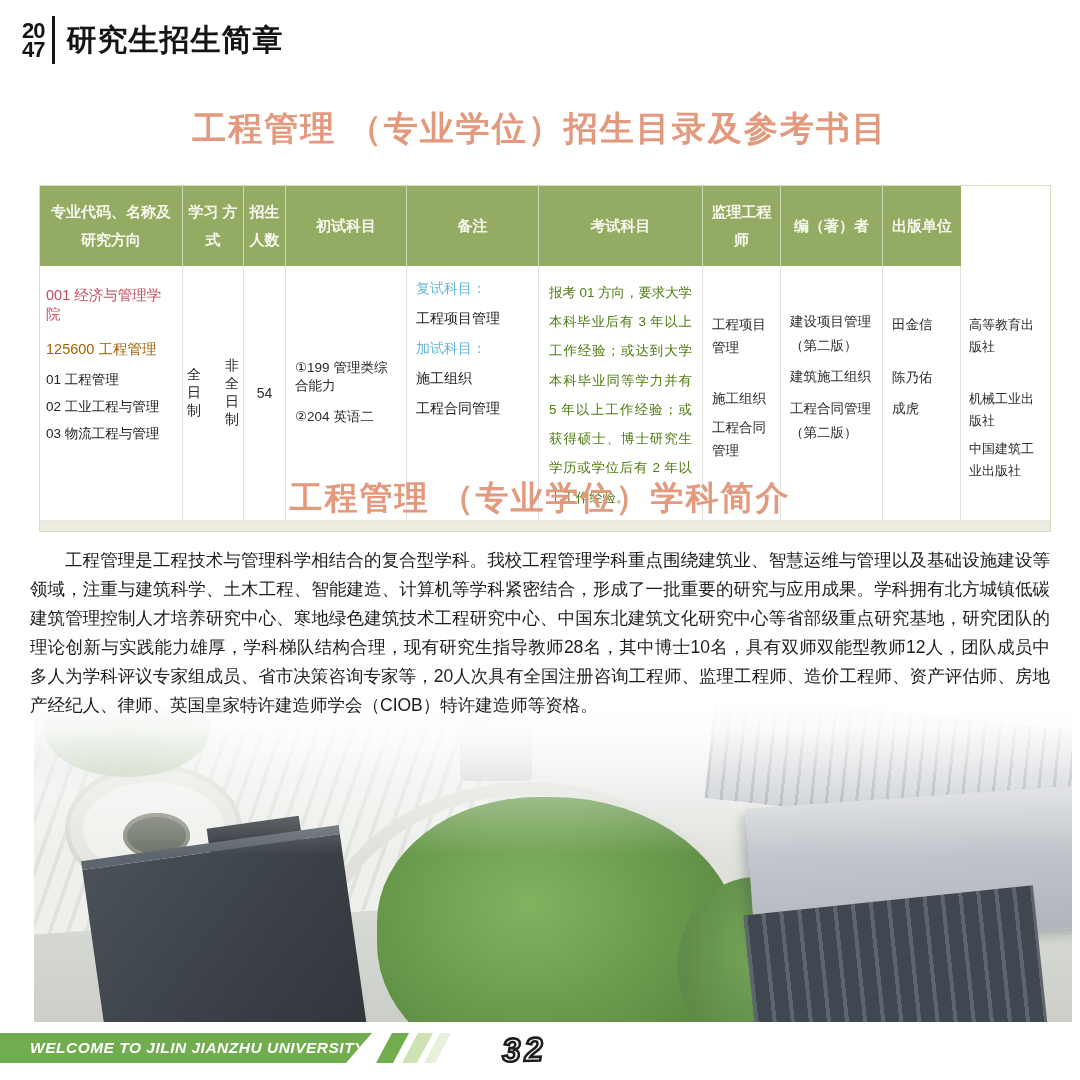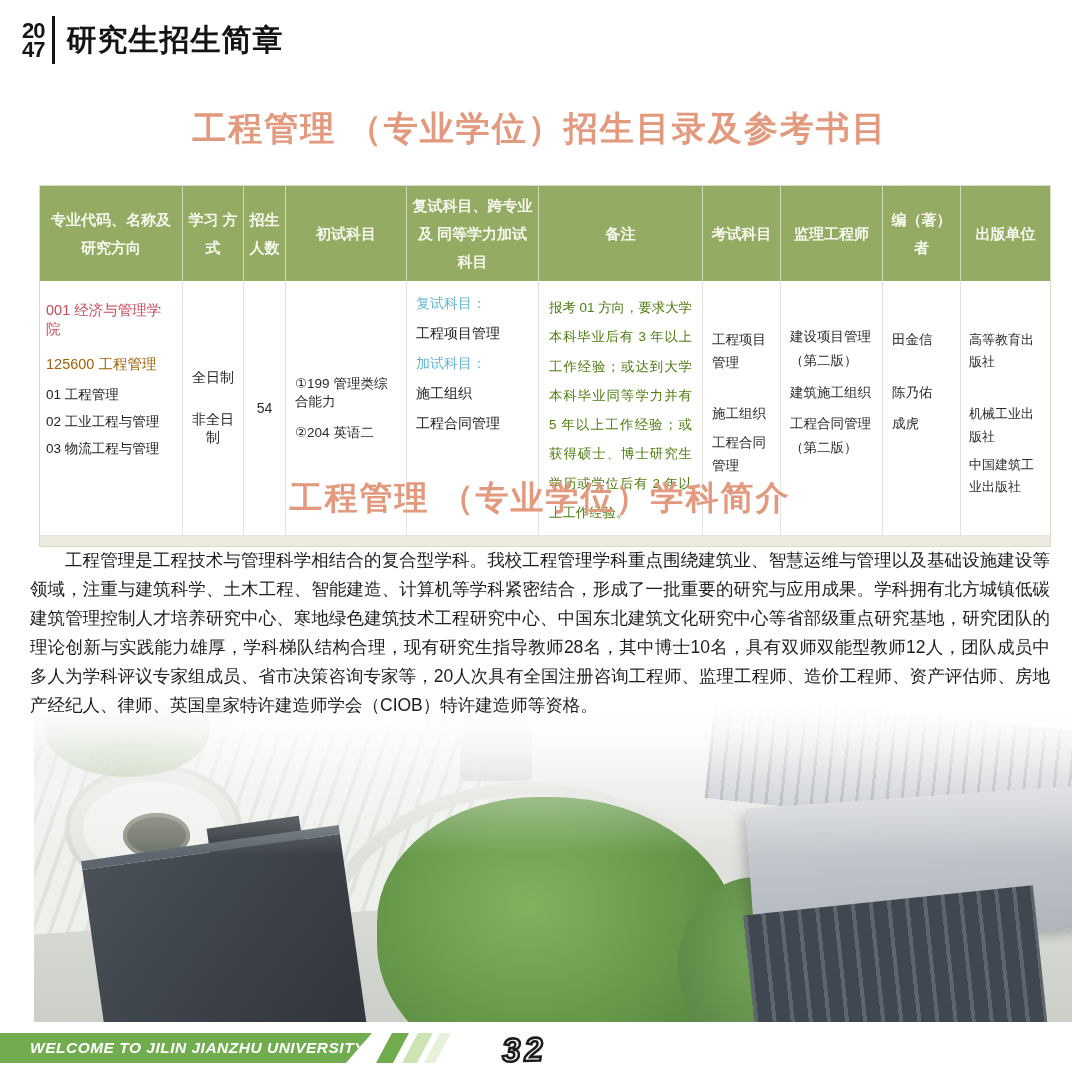--- a/index.html
+++ b/index.html
@@ -34,21 +34,21 @@
   .td { background:#ffffff; border-right:1px solid #e4e4de; min-height:168px;
     font-size:13.5px; color:#2b2b2b; padding:8px 8px; }
   .td:last-child { border-right:none; }
   .table-bottom-strip { height:11px; background:#edebe0; border-top:1px solid #e6e6df; }
 
   .cell-program { display:flex; flex-direction:column; padding-top:20px; padding-left:6px; }
   .prog-college { color:#c64a5a; font-size:14.5px; margin-bottom:16px; }
   .prog-major { color:#a16207; font-size:14.5px; margin-bottom:12px; }
   .prog-dir { font-size:13.5px; margin-bottom:9px; color:#222; }
 
-  .cell-center { display:flex; flex-direction:column; align-items:center; justify-content:center; gap:24px; text-align:center; font-size:14px; }
+  .cell-center { display:flex; flex-direction:row; align-items:center; justify-content:center; gap:24px; text-align:center; font-size:14px; }
   .cell-initial { display:flex; flex-direction:column; justify-content:center; gap:13px; font-size:13.5px; padding-left:9px; }
 
   .cell-retest { display:flex; flex-direction:column; padding-top:14px; padding-left:9px; font-size:14px; }
   .retest-label { color:#66b5d2; margin-bottom:12px; }
   .retest-item { color:#222; margin-bottom:12px; }
 
   .cell-remarks { font-size:13.4px; line-height:2.18; text-align:justify; padding:12px 10px 8px 10px; color:#4d7c0f; }
 
   .stack { display:flex; flex-direction:column; }
   .stack .it { line-height:1.7; }
@@ -145,21 +145,20 @@
   </div>
 
   <div class="sec-title t1">工程管理 （专业学位）招生目录及参考书目</div>
 
   <div class="adm-table">
     <div class="tgrid">
       <div class="th">专业代码、名称及 研究方向</div>
       <div class="th">学习 方式</div>
       <div class="th">招生 人数</div>
       <div class="th">初试科目</div>
-      <div class="th">复试科目、跨专业及 同等学力加试科目</div>
       <div class="th">备注</div>
       <div class="th">考试科目</div>
       <div class="th">监理工程师</div>
       <div class="th">编（著）者</div>
       <div class="th">出版单位</div>
     </div>
     <div class="tgrid">
       <div class="td cell-program">
         <div class="prog-college">001 经济与管理学院</div>
         <div class="prog-major">125600 工程管理</div>

